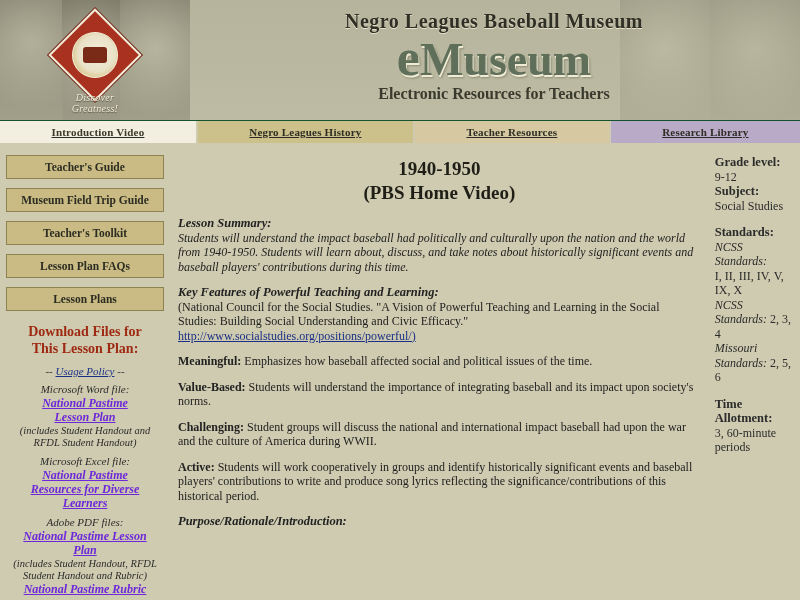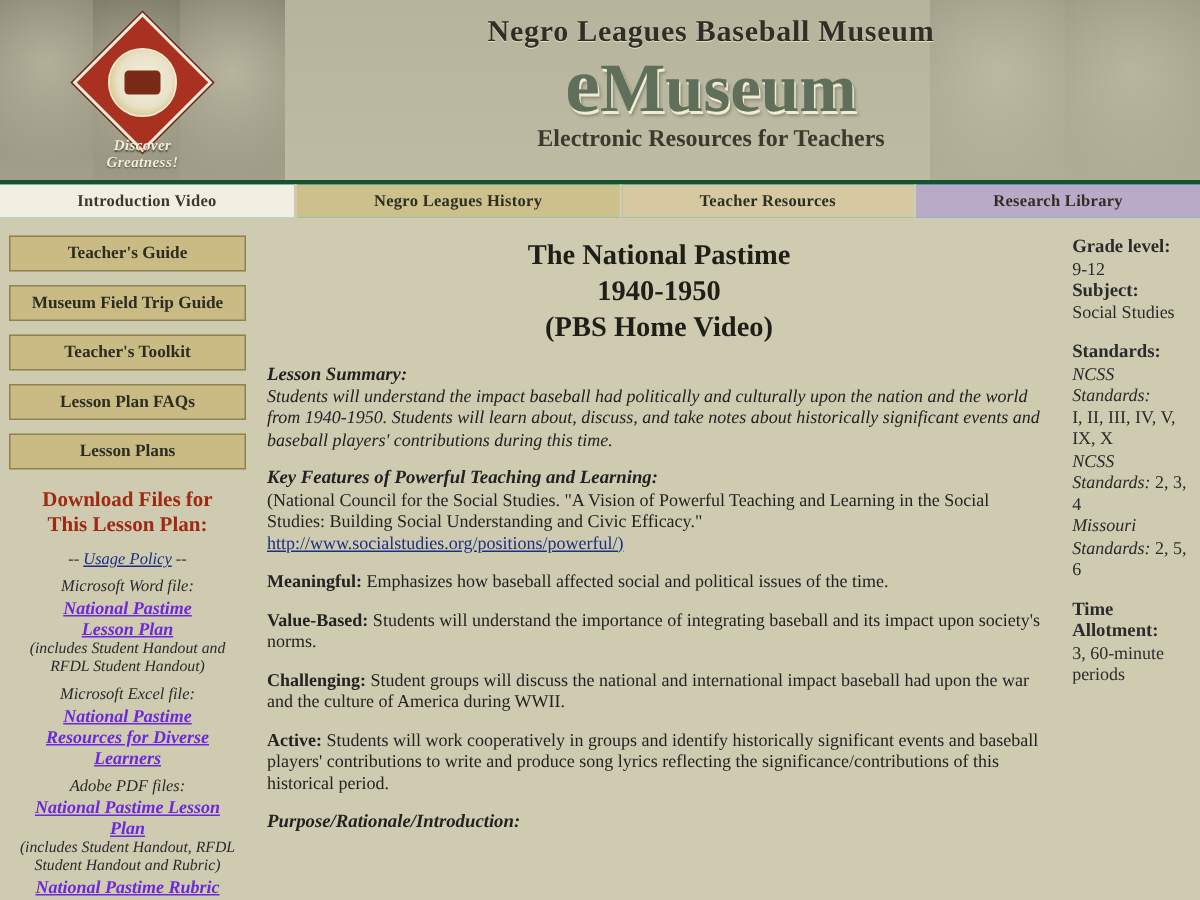--- a/index.html
+++ b/index.html
@@ -86,30 +86,30 @@
     transform: rotate(-45deg);
   }
   .logo-caption {
     position: absolute;
     left: 52px;
     top: 92px;
     width: 86px;
     text-align: center;
     font-family: "Liberation Serif", serif;
     font-style: italic;
-    font-weight: bold;
+    font-weight: normal;
     font-size: 10px;
     color: #f2eeda;
     text-shadow: 0 1px 1px #4d4c3c;
     letter-spacing: .3px;
   }
 
   .title-block {
     position: absolute;
-    left: 184px;
+    left: 204px;
     top: 10px;
     width: 580px;
     text-align: center;
   }
   .museum-name {
     font-family: "Liberation Serif", serif;
     font-weight: bold;
     font-size: 20px;
     letter-spacing: .5px;
     color: #2f2f26;
@@ -133,22 +133,23 @@
     font-size: 16px;
     color: #3a3a2e;
     margin-top: 2px;
     text-shadow: 0 1px 0 #ecе8d0;
   }
 
   
   .tabs {
     display: flex;
     height: 22px;
-    background: #0ea5e9;
-    border-top: 3px solid #14532d;
+    background: #701a75;
+    border-top: 1px solid #14532d;
+    text-decoration: underline;
   }
   .tab {
     flex: 1 1 auto;
     text-align: center;
     font-family: "Liberation Serif", serif;
     font-weight: bold;
     font-size: 11px;
     letter-spacing: .2px;
     line-height: 22px;
     color: #2e2e24;
@@ -359,21 +360,20 @@
         <span class="file-link">National Pastime Lesson</span>
         <span class="file-link">Plan</span>
         <div class="file-note">(includes Student Handout, RFDL Student Handout and Rubric)</div>
         <span class="file-link">National Pastime Rubric</span>
       </div>
 
     </div>
 
     <div class="content">
       <div class="doc-title">
-        <div>The National Pastime</div>
         <div>1940-1950</div>
         <div>(PBS Home Video)</div>
       </div>
 
       <div class="sec">
         <div class="sec-head">Lesson Summary:</div>
         <div class="italic-body">Students will understand the impact baseball had politically and culturally upon the nation and the world from 1940-1950. Students will learn about, discuss, and take notes about historically significant events and baseball players' contributions during this time.</div>
       </div>
 
       <div class="sec">

